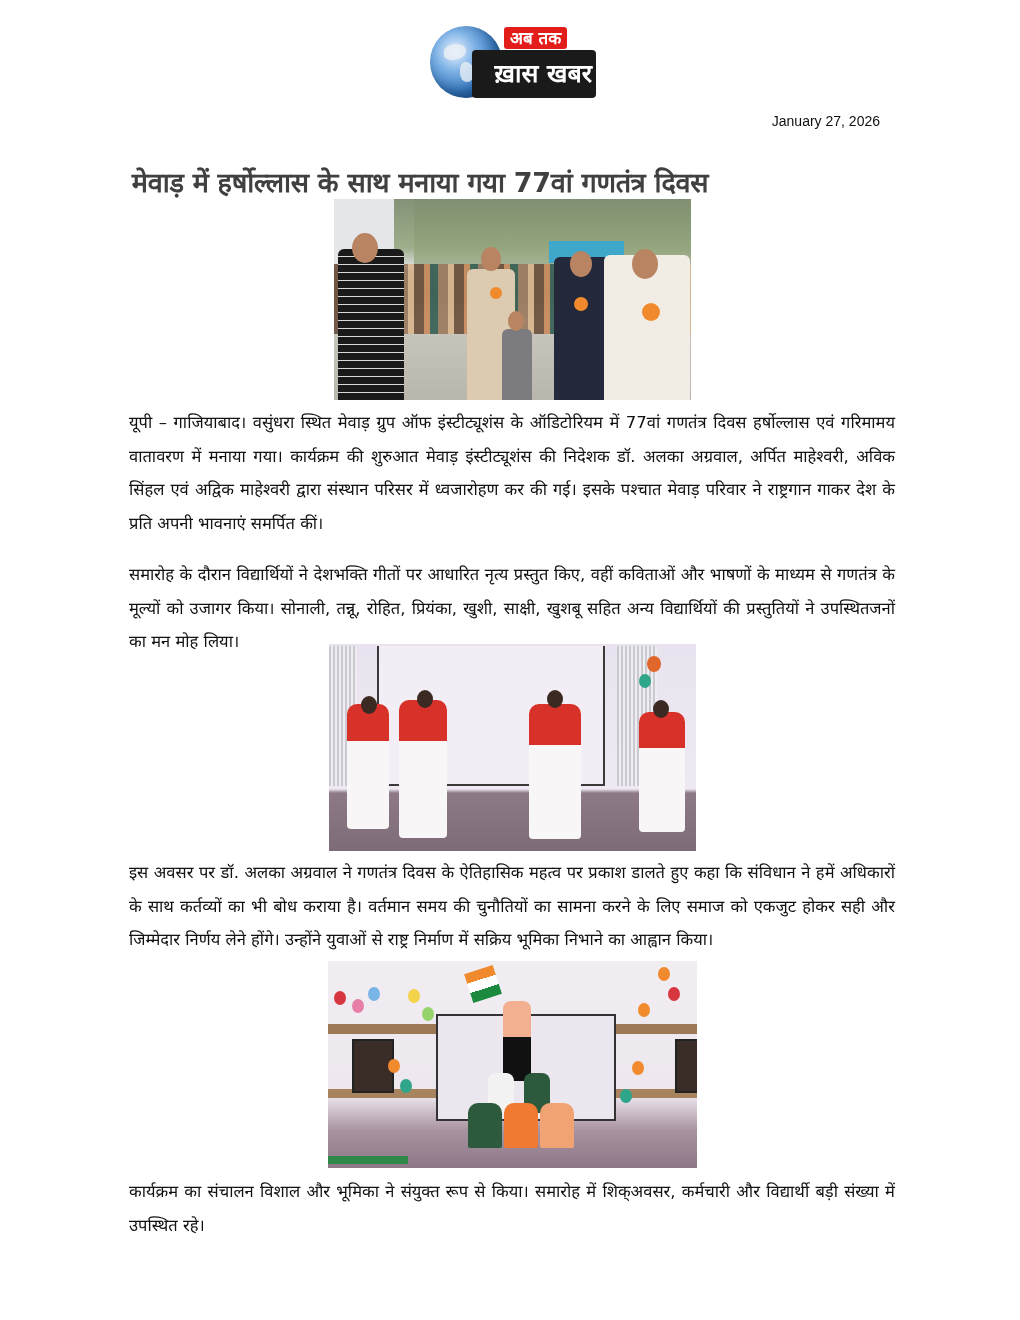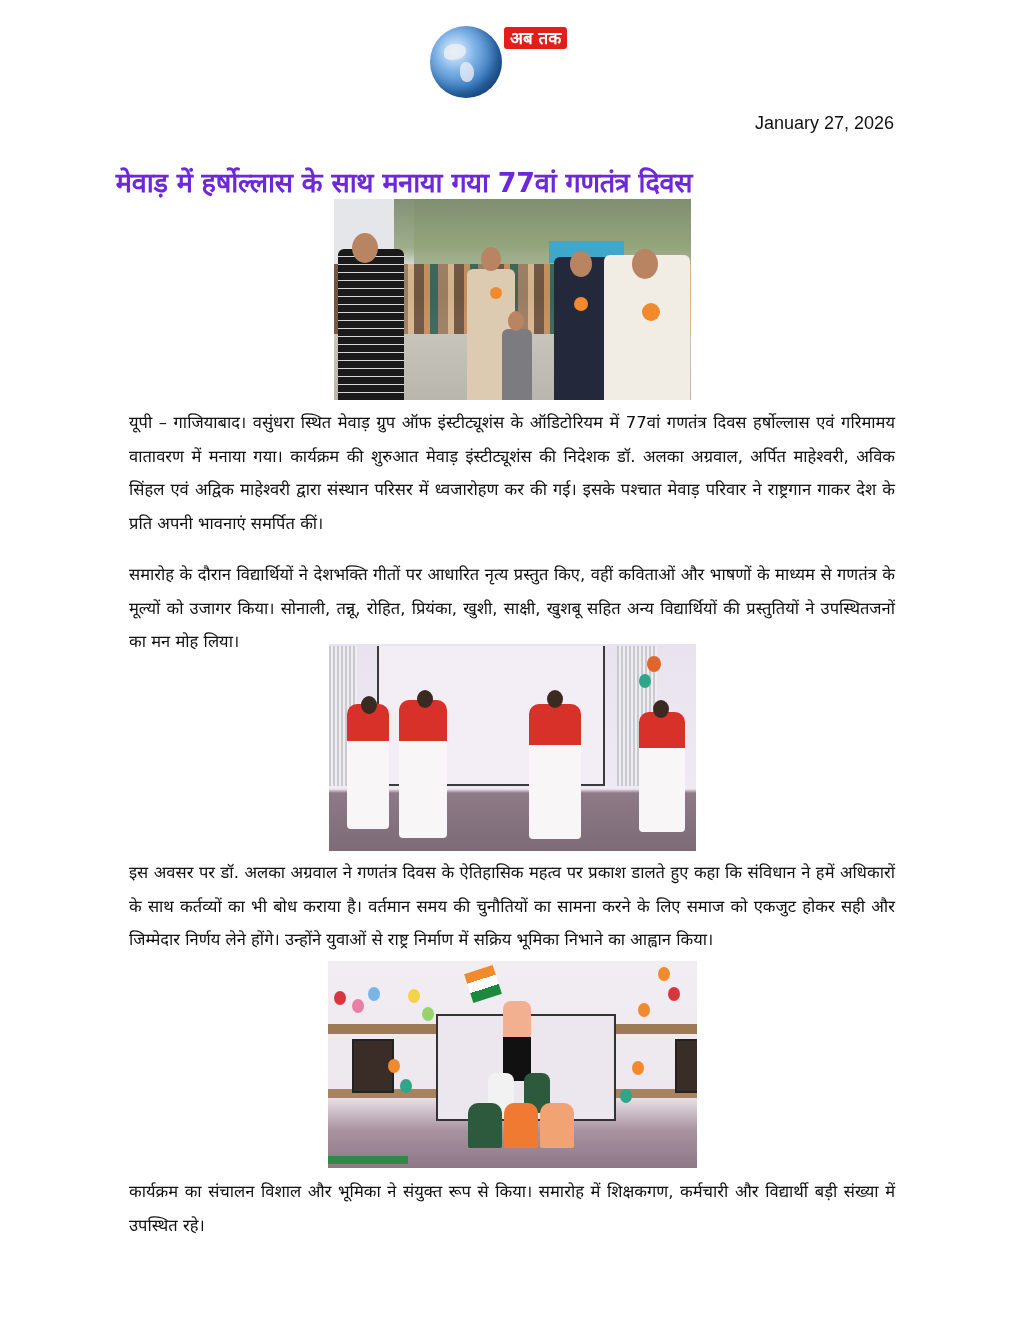--- a/index.html
+++ b/index.html
@@ -9,24 +9,24 @@
   .globe { position: absolute; left: 0; top: 2px; width: 72px; height: 72px; border-radius: 50%;
            background: radial-gradient(circle at 35% 35%, #e8f2ff 0%, #7fb3e6 30%, #2c6fb8 65%, #123f7a 100%);
            box-shadow: inset -6px -6px 12px rgba(0,0,0,0.25); }
   .globe .land1 { position: absolute; left: 14px; top: 18px; width: 22px; height: 16px; background: #e9eef5; border-radius: 50% 40% 60% 30%; opacity: .85; }
   .globe .land2 { position: absolute; left: 30px; top: 36px; width: 14px; height: 20px; background: #e9eef5; border-radius: 40% 60% 50% 50%; opacity: .8; }
   .badge-top { position: absolute; left: 74px; top: 3px; height: 22px; padding: 0 6px; background: #e31d1a;
                color: #fff; font-size: 17px; line-height: 22px; font-weight: bold; border-radius: 3px; }
   .badge-main { position: absolute; left: 42px; top: 26px; width: 124px; height: 48px; background: #1a1a1a;
                 color: #fff; font-size: 25px; line-height: 48px; font-weight: bold; text-align: right;
                 padding-right: 4px; box-sizing: border-box; border-radius: 4px; }
-  .date { position: absolute; right: 126px; top: 113px; font-family: "Liberation Sans", sans-serif;
-          font-size: 18px; color: #111; }
-  .headline { position: absolute; left: 0; width: 808px; top: 163px; text-align: center;
-              font-size: 27px; font-weight: bold; color: #6d28d9; letter-spacing: -0.3px; }
+  .date { position: absolute; right: 140px; top: 113px; font-family: "Liberation Sans", sans-serif;
+          font-size: 14px; color: #111; }
+  .headline { position: absolute; left: 16px; width: 808px; top: 163px; text-align: center;
+              font-size: 27px; font-weight: bold; color: #404040; letter-spacing: -0.3px; }
   .photo { position: absolute; overflow: hidden; }
   .para { position: absolute; left: 129px; width: 766px; font-size: 16.5px; line-height: 33.5px;
           text-align: justify; color: #111; }
   .para.last-left { text-align-last: left; }
 
   
   .p1 { left: 334px; top: 199px; width: 357px; height: 201px;
         background: linear-gradient(180deg, #cfd6cc 0%, #a8b79c 30%, #8a9a7c 48%, #c9c6be 62%, #b9b6ae 100%); }
   .p1 .trees { position: absolute; left: 60px; top: 0; width: 297px; height: 70px;
                background: linear-gradient(180deg, #6b7d5a, #8da073 70%, rgba(0,0,0,0)); opacity: .8; }
@@ -67,20 +67,21 @@
 </style>
 </head>
 <body>
 
 <div class="logo">
   <div class="globe">
     <div class="land1"></div>
       <div class="land2"></div>
   </div>
   <div class="badge-top">अब तक</div>
+  <div class="badge-main">ख़ास खबर</div>
 </div>
 
 <div class="date">January 27, 2026</div>
 
 <div class="headline">मेवाड़ में हर्षोल्लास के साथ मनाया गया 77वां गणतंत्र दिवस</div>
 
 <div class="photo p1">
   <div class="bldg"></div>
   <div class="trees"></div>
   <div class="tent"></div>
@@ -143,13 +144,13 @@
   <div class="flag"></div>
   <div class="top"></div>
   <div class="mid" style="left:160px;background:#f2f2f2;"></div>
   <div class="mid" style="left:196px;background:#2d5a3c;"></div>
   <div class="bot" style="left:140px;background:#2d5a3c;"></div>
   <div class="bot" style="left:176px;background:#f07a32;"></div>
   <div class="bot" style="left:212px;background:#f2a374;"></div>
   <div style="position:absolute;left:0;top:195px;width:80px;height:8px;background:#2f8a4a;"></div>
 </div>
 
-<div class="para last-left" style="top:1175px;">कार्यक्रम का संचालन विशाल और भूमिका ने संयुक्त रूप से किया। समारोह में शिक्षकगण, कर्मचारी और विद्यार्थी बड़ी संख्या में उपस्थित रहे।</div>
+<div class="para last-left" style="top:1175px;">कार्यक्रम का संचालन विशाल और भूमिका ने संयुक्त रूप से किया। समारोह में शिक्अवसर, कर्मचारी और विद्यार्थी बड़ी संख्या में उपस्थित रहे।</div>
 
 </body></html>

